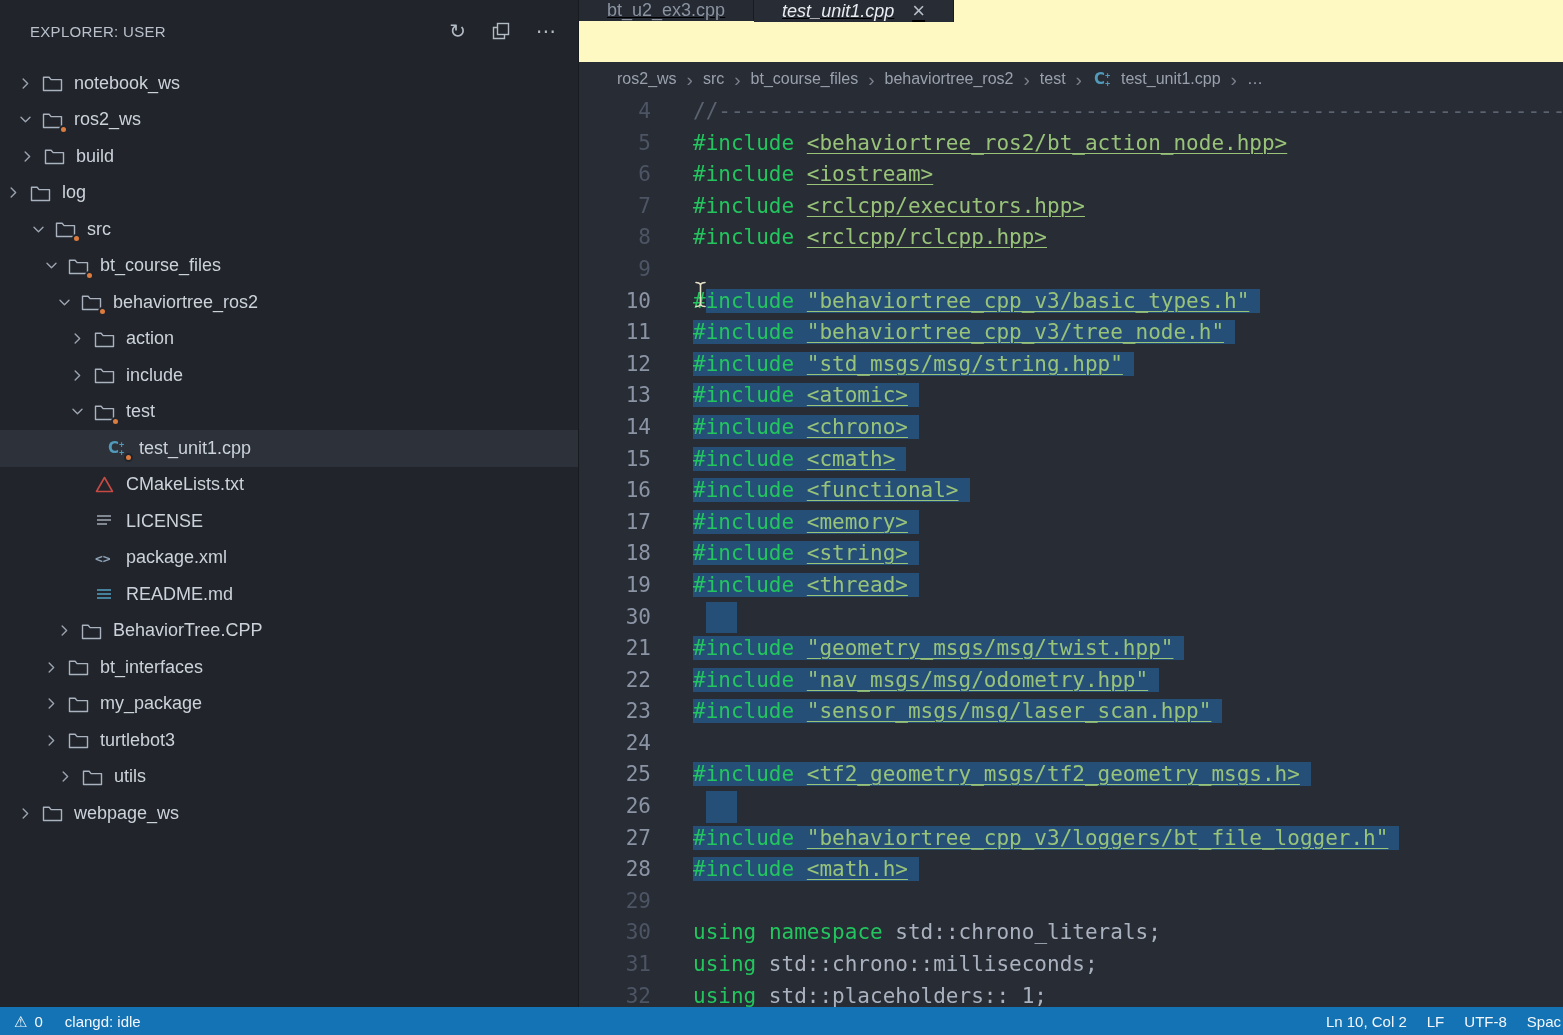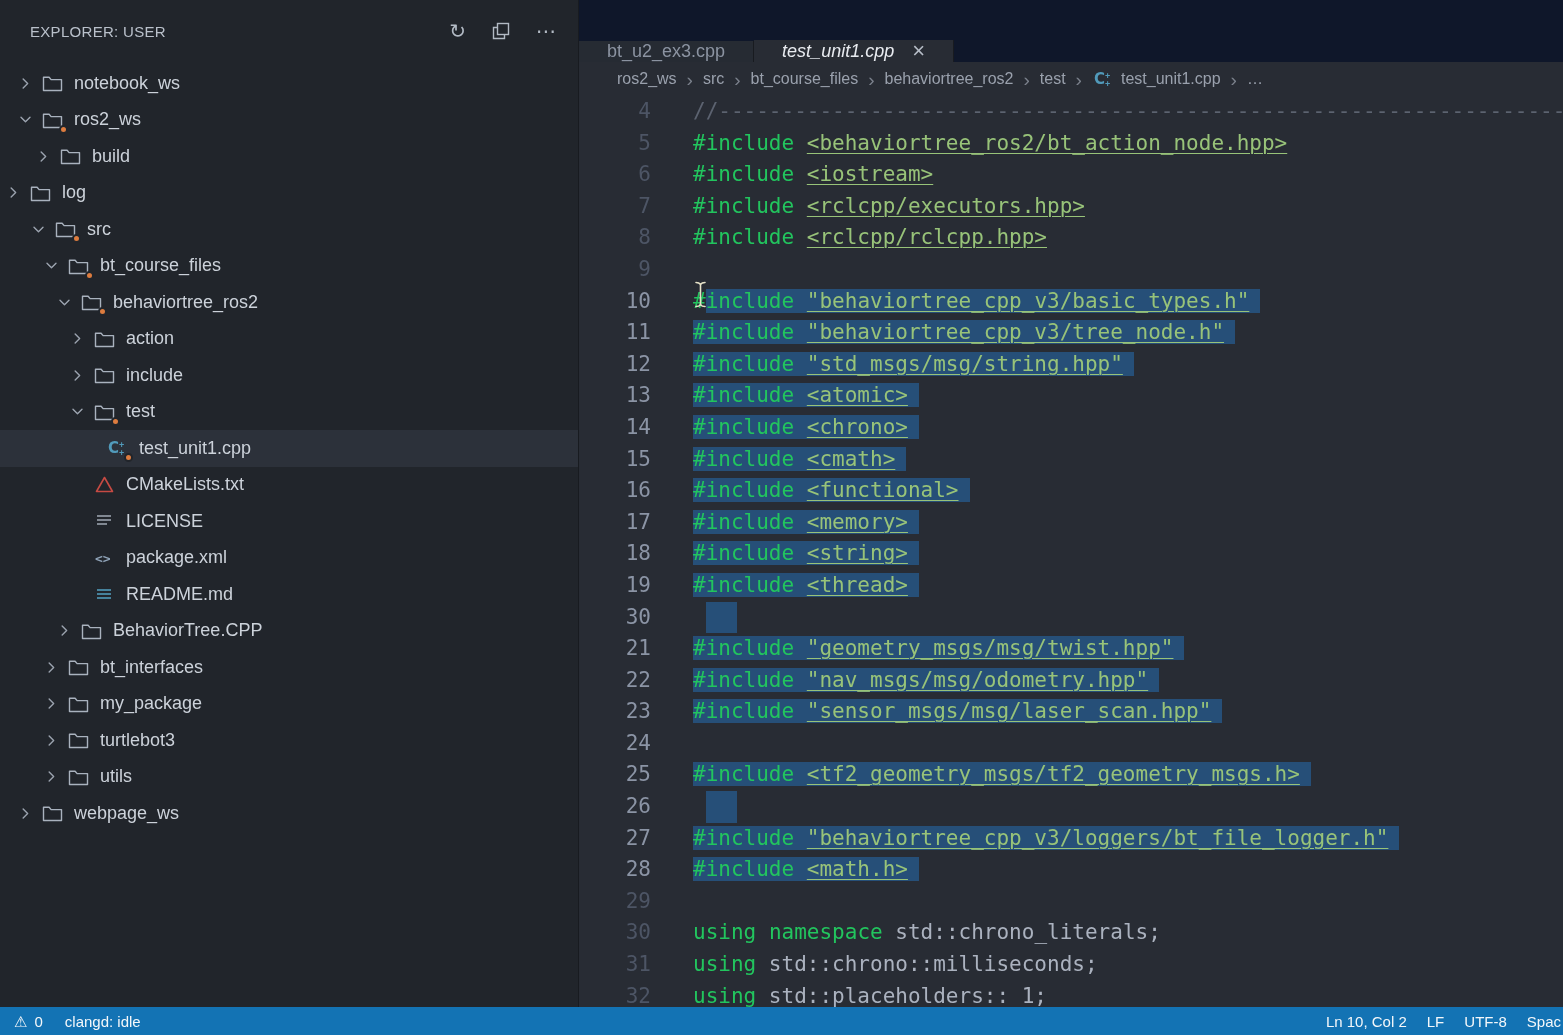--- a/index.html
+++ b/index.html
@@ -14,21 +14,21 @@
 .hdr-icon{font-size:20px;line-height:1;cursor:pointer;display:flex;align-items:center;}
 .tree{flex:1;overflow:hidden;padding-top:3px;}
 .tree-row{height:36.5px;display:flex;align-items:center;font-size:18px;color:#ccd2da;cursor:pointer;white-space:nowrap;}
 .tree-row.selected{background:#2c313a;}
 .chev{width:26px;flex:none;display:flex;align-items:center;justify-content:center;color:#9ba3af;}
 .chev.expanded svg{transform:rotate(90deg);}
 .tree-icon{width:24px;height:22px;flex:none;margin:0 10px 0 2px;position:relative;display:flex;align-items:center;justify-content:center;color:#a9b2be;}
 .mod-dot{position:absolute;right:-4px;bottom:-3px;width:9px;height:9px;border-radius:50%;background:#dd7c3f;border:2px solid #21252b;}
 
 .editor-col{flex:1;min-width:0;display:flex;flex-direction:column;background:#282c34;}
-.tabbar{height:62px;flex:none;background:#0f172a;display:flex;align-items:flex-end;}
+.tabbar{height:62px;flex:none;background:#fef9c3;display:flex;align-items:flex-start;text-decoration:underline;}
 .tab{display:flex;align-items:center;gap:18px;padding:0 28px;font-size:18px;border-right:1px solid #181b20;cursor:pointer;white-space:nowrap;}
 .tab.inactive{color:#8b93a1;background:#262b33;}
 .tab.active{color:#e8ebf0;background:#282c34;font-style:italic;}
 .tab-close{font-style:normal;font-size:22px;color:#b6bdc7;line-height:1;}
 .breadcrumb{height:34px;flex:none;display:flex;align-items:center;padding-left:38px;gap:10px;font-size:16px;color:#9aa1ad;}
 .crumb{display:flex;align-items:center;gap:7px;cursor:pointer;}
 .crumb-sep{color:#7b818c;font-size:19px;line-height:1;}
 .crumb-ic{display:flex;align-items:center;}
 
 .code{flex:1;position:relative;overflow:hidden;font-family:"DejaVu Sans Mono","Liberation Mono",monospace;font-size:21px;line-height:31.6px;}
@@ -91,21 +91,21 @@
               </svg>
             </span>
             <span class="tree-icon">
               <svg width="21" height="18" viewBox="0 0 21 18">
                 <path d="M1.5 3.2h5.6l2 2.4h10.4v10.9H1.5z" fill="none" stroke="currentColor" stroke-width="1.4" stroke-linejoin="round"></path>
               </svg>
               <span class="mod-dot"></span>
             </span>
             <span class="tree-label">ros2_ws</span>
           </div>
-          <div class="tree-row" style="padding-left: 30px; text-align: center;">
+          <div class="tree-row" style="padding-left: 14px; text-align: center;">
             <span class="chev">
               <svg width="15" height="15" viewBox="0 0 16 16">
                 <path d="M5.5 3.2 10.3 8 5.5 12.8" fill="none" stroke="currentColor" stroke-width="1.5" stroke-linecap="round" stroke-linejoin="round"></path>
               </svg>
             </span>
             <span class="tree-icon">
               <svg width="21" height="18" viewBox="0 0 21 18">
                 <path d="M1.5 3.2h5.6l2 2.4h10.4v10.9H1.5z" fill="none" stroke="currentColor" stroke-width="1.4" stroke-linejoin="round"></path>
               </svg>
             </span>
@@ -307,21 +307,21 @@
                 <path d="M5.5 3.2 10.3 8 5.5 12.8" fill="none" stroke="currentColor" stroke-width="1.5" stroke-linecap="round" stroke-linejoin="round"></path>
               </svg>
             </span>
             <span class="tree-icon">
               <svg width="21" height="18" viewBox="0 0 21 18">
                 <path d="M1.5 3.2h5.6l2 2.4h10.4v10.9H1.5z" fill="none" stroke="currentColor" stroke-width="1.4" stroke-linejoin="round"></path>
               </svg>
             </span>
             <span class="tree-label">turtlebot3</span>
           </div>
-          <div class="tree-row" style="padding-left: 38px;">
+          <div class="tree-row" style="padding-left: 52px;">
             <span class="chev">
               <svg width="15" height="15" viewBox="0 0 16 16">
                 <path d="M5.5 3.2 10.3 8 5.5 12.8" fill="none" stroke="currentColor" stroke-width="1.5" stroke-linecap="round" stroke-linejoin="round"></path>
               </svg>
             </span>
             <span class="tree-icon">
               <svg width="21" height="18" viewBox="0 0 21 18">
                 <path d="M1.5 3.2h5.6l2 2.4h10.4v10.9H1.5z" fill="none" stroke="currentColor" stroke-width="1.4" stroke-linejoin="round"></path>
               </svg>
             </span>

